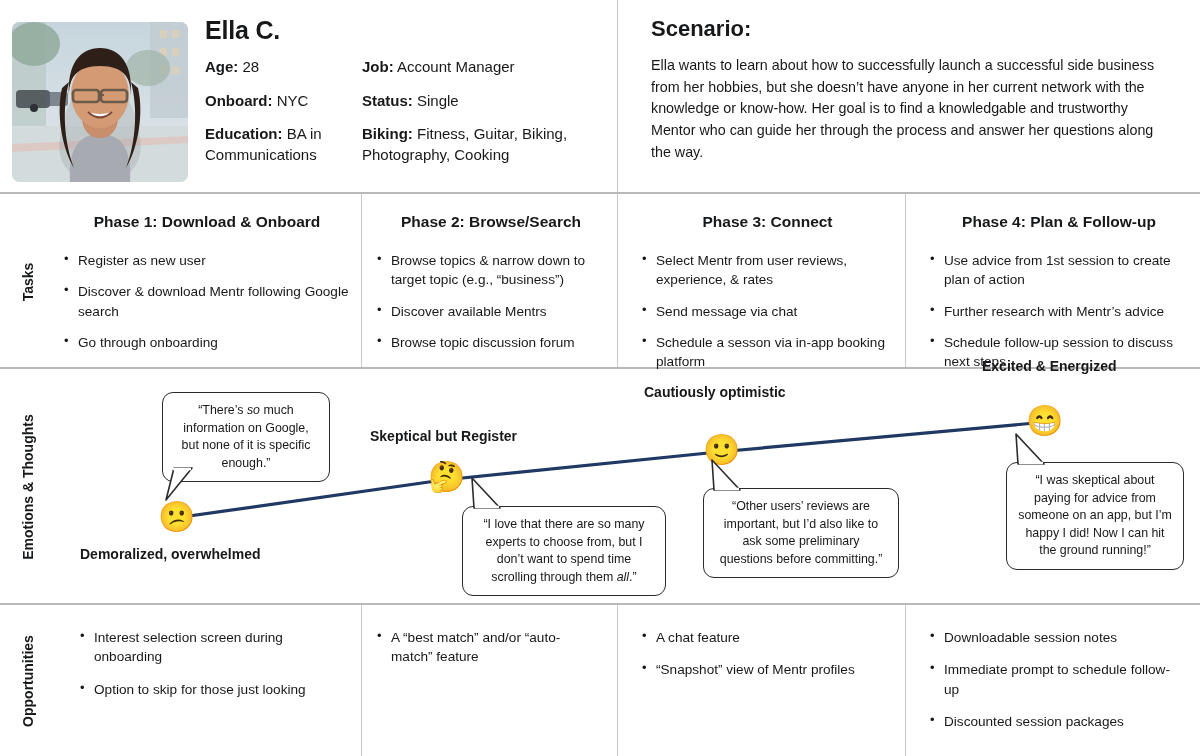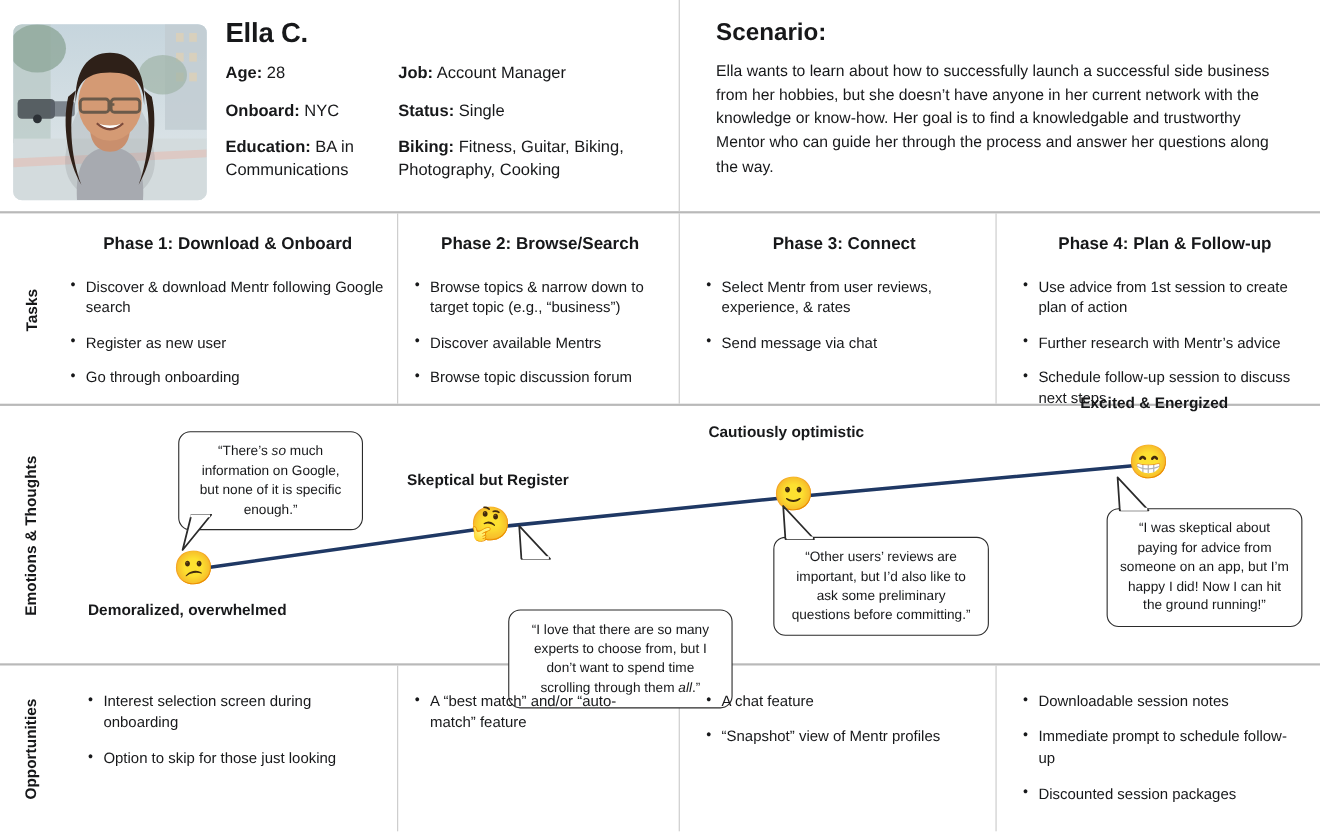--- a/index.html
+++ b/index.html
@@ -177,40 +177,41 @@
   <div class="vline" style="left:905px; top:605px; height:151px"></div>
 
   <div class="tasks-row">
     <div class="rowlabel" style="top:0; height:173px">
       <span>Tasks</span>
     </div>
 
     <div class="col" style="left:62px; width:290px">
       <div class="phase-title">Phase 1: Download &amp; Onboard</div>
       <ul class="bullets">
+        <li>Register as new user</li>
         <li>Discover &amp; download Mentr following Google search</li>
-        <li>Register as new user</li>
         <li>Go through onboarding</li>
       </ul>
     </div>
 
     <div class="col" style="left:375px; width:232px">
       <div class="phase-title">Phase 2: Browse/Search</div>
       <ul class="bullets">
         <li>Browse topics &amp; narrow down to target topic (e.g., “business”)</li>
         <li>Discover available Mentrs</li>
         <li>Browse topic discussion forum</li>
       </ul>
     </div>
 
     <div class="col" style="left:640px; width:255px">
       <div class="phase-title">Phase 3: Connect</div>
       <ul class="bullets">
         <li>Select Mentr from user reviews, experience, &amp; rates</li>
         <li>Send message via chat</li>
+        <li>Schedule a sesson via in-app booking platform</li>
       </ul>
     </div>
 
     <div class="col" style="left:928px; width:262px">
       <div class="phase-title">Phase 4: Plan &amp; Follow-up</div>
       <ul class="bullets">
         <li>Use advice from 1st session to create plan of action</li>
         <li>Further research with Mentr’s advice</li>
         <li>Schedule follow-up session to discuss next steps</li>
       </ul>
@@ -231,21 +232,21 @@
     <div class="bubble" style="left:162px; top:22px; width:168px;">
       <span>“There’s </span><i>so</i><span> much information on Google, but none of it is specific enough.”</span>
     </div>
     <svg class="tail" style="left:160px; top:96px; width:44px; height:40px">
       <path d="M6 34 L32 2 L14 2 Z" fill="#fff" stroke="#2b2b2b" stroke-width="1.6" stroke-linejoin="round"></path>
       <path d="M13 3 L31 3" stroke="#fff" stroke-width="2.6"></path>
     </svg>
 
     <div class="emoji" style="left:428px; top:92px">🤔</div>
     <div class="emo-label" style="left:370px; top:58px">Skeptical but Register</div>
-    <div class="bubble" style="left:462px; top:136px; width:204px;margin-top:48px;">
+    <div class="bubble" style="left:462px; top:136px; width:204px;">
       <span>“I love that there are so many experts to choose from, but I don’t want to spend time scrolling through them </span><i>all</i><span>.”</span>
     </div>
     <svg class="tail" style="left:466px; top:106px; width:46px; height:36px">
       <path d="M6 2 L34 32 L8 32 Z" fill="#fff" stroke="#2b2b2b" stroke-width="1.6" stroke-linejoin="round"></path>
       <path d="M9 31 L33 31" stroke="#fff" stroke-width="2.6"></path>
     </svg>
 
     <div class="emoji" style="left:703px; top:65px">🙂</div>
     <div class="emo-label" style="left:644px; top:14px">Cautiously optimistic</div>
     <div class="bubble" style="left:703px; top:118px; width:196px;">

